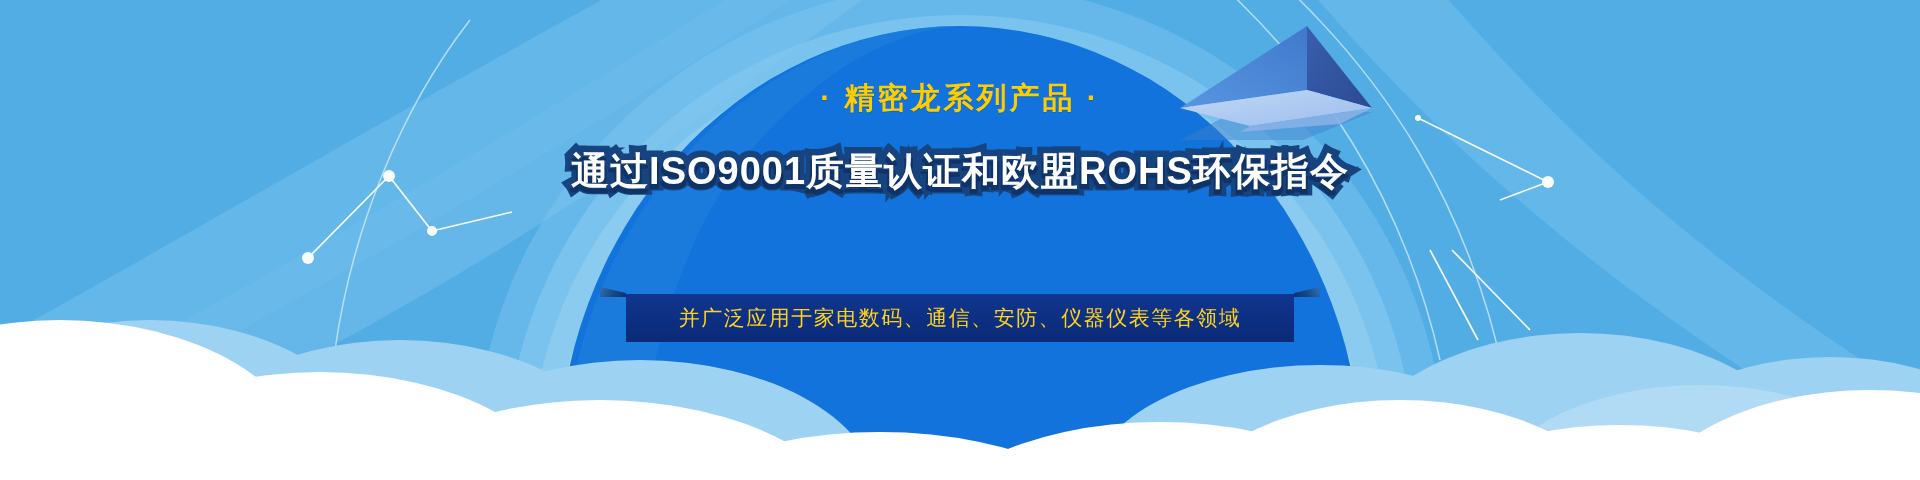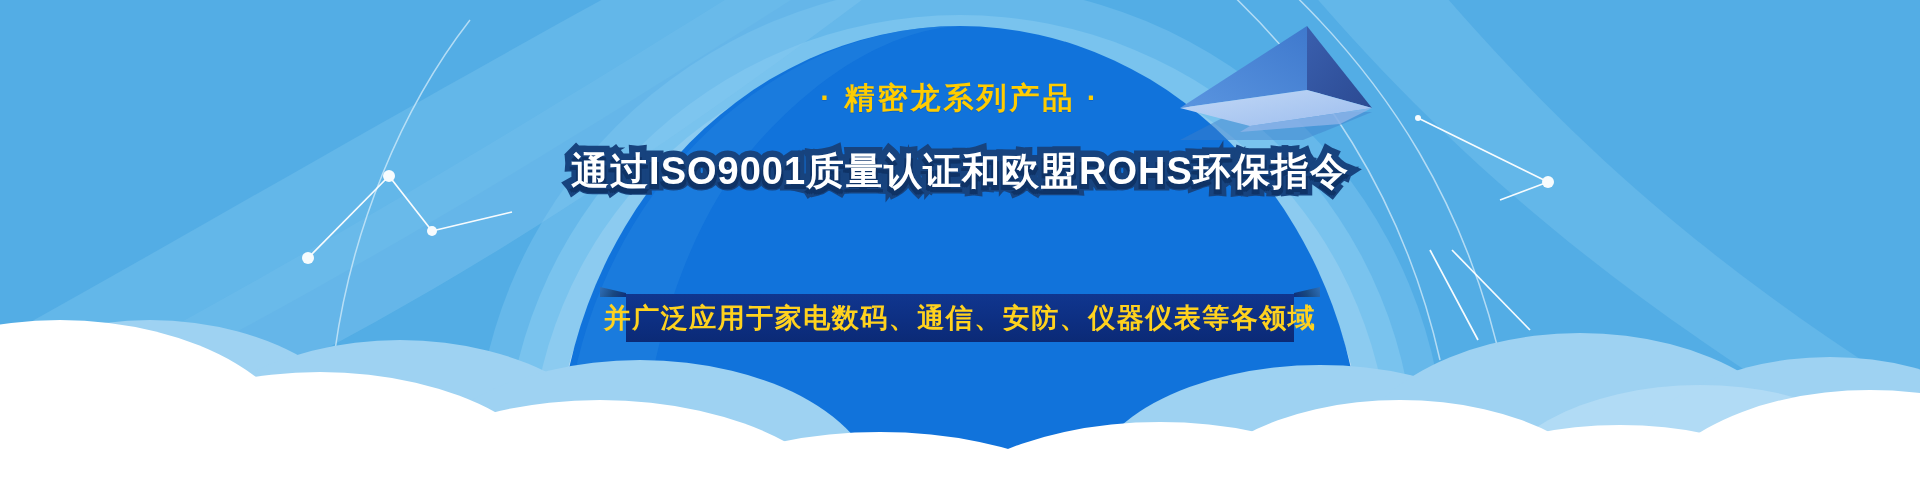--- a/index.html
+++ b/index.html
@@ -91,25 +91,25 @@
     left: 626px;
     top: 294px;
     width: 668px;
     height: 48px;
     background: linear-gradient(180deg, #10368f 0%, #0d2f82 55%, #0b2a76 100%);
     display: flex;
     align-items: center;
     justify-content: center;
   }
   .ribbon-text {
-    font-size: 27px;
+    font-size: 21px;
     letter-spacing: 1.5px;
     color: #ffd21e;
     white-space: nowrap;
-    font-weight: bold;
+    font-weight: normal;
   }
   .ribbon-fold {
     position: absolute;
     top: 287px;
     width: 26px;
     height: 10px;
   }
   .ribbon-fold.left {
     left: 600px;
     background: linear-gradient(115deg, #2f6fb8 0%, #18477f 55%, #0e2f7a 100%);

